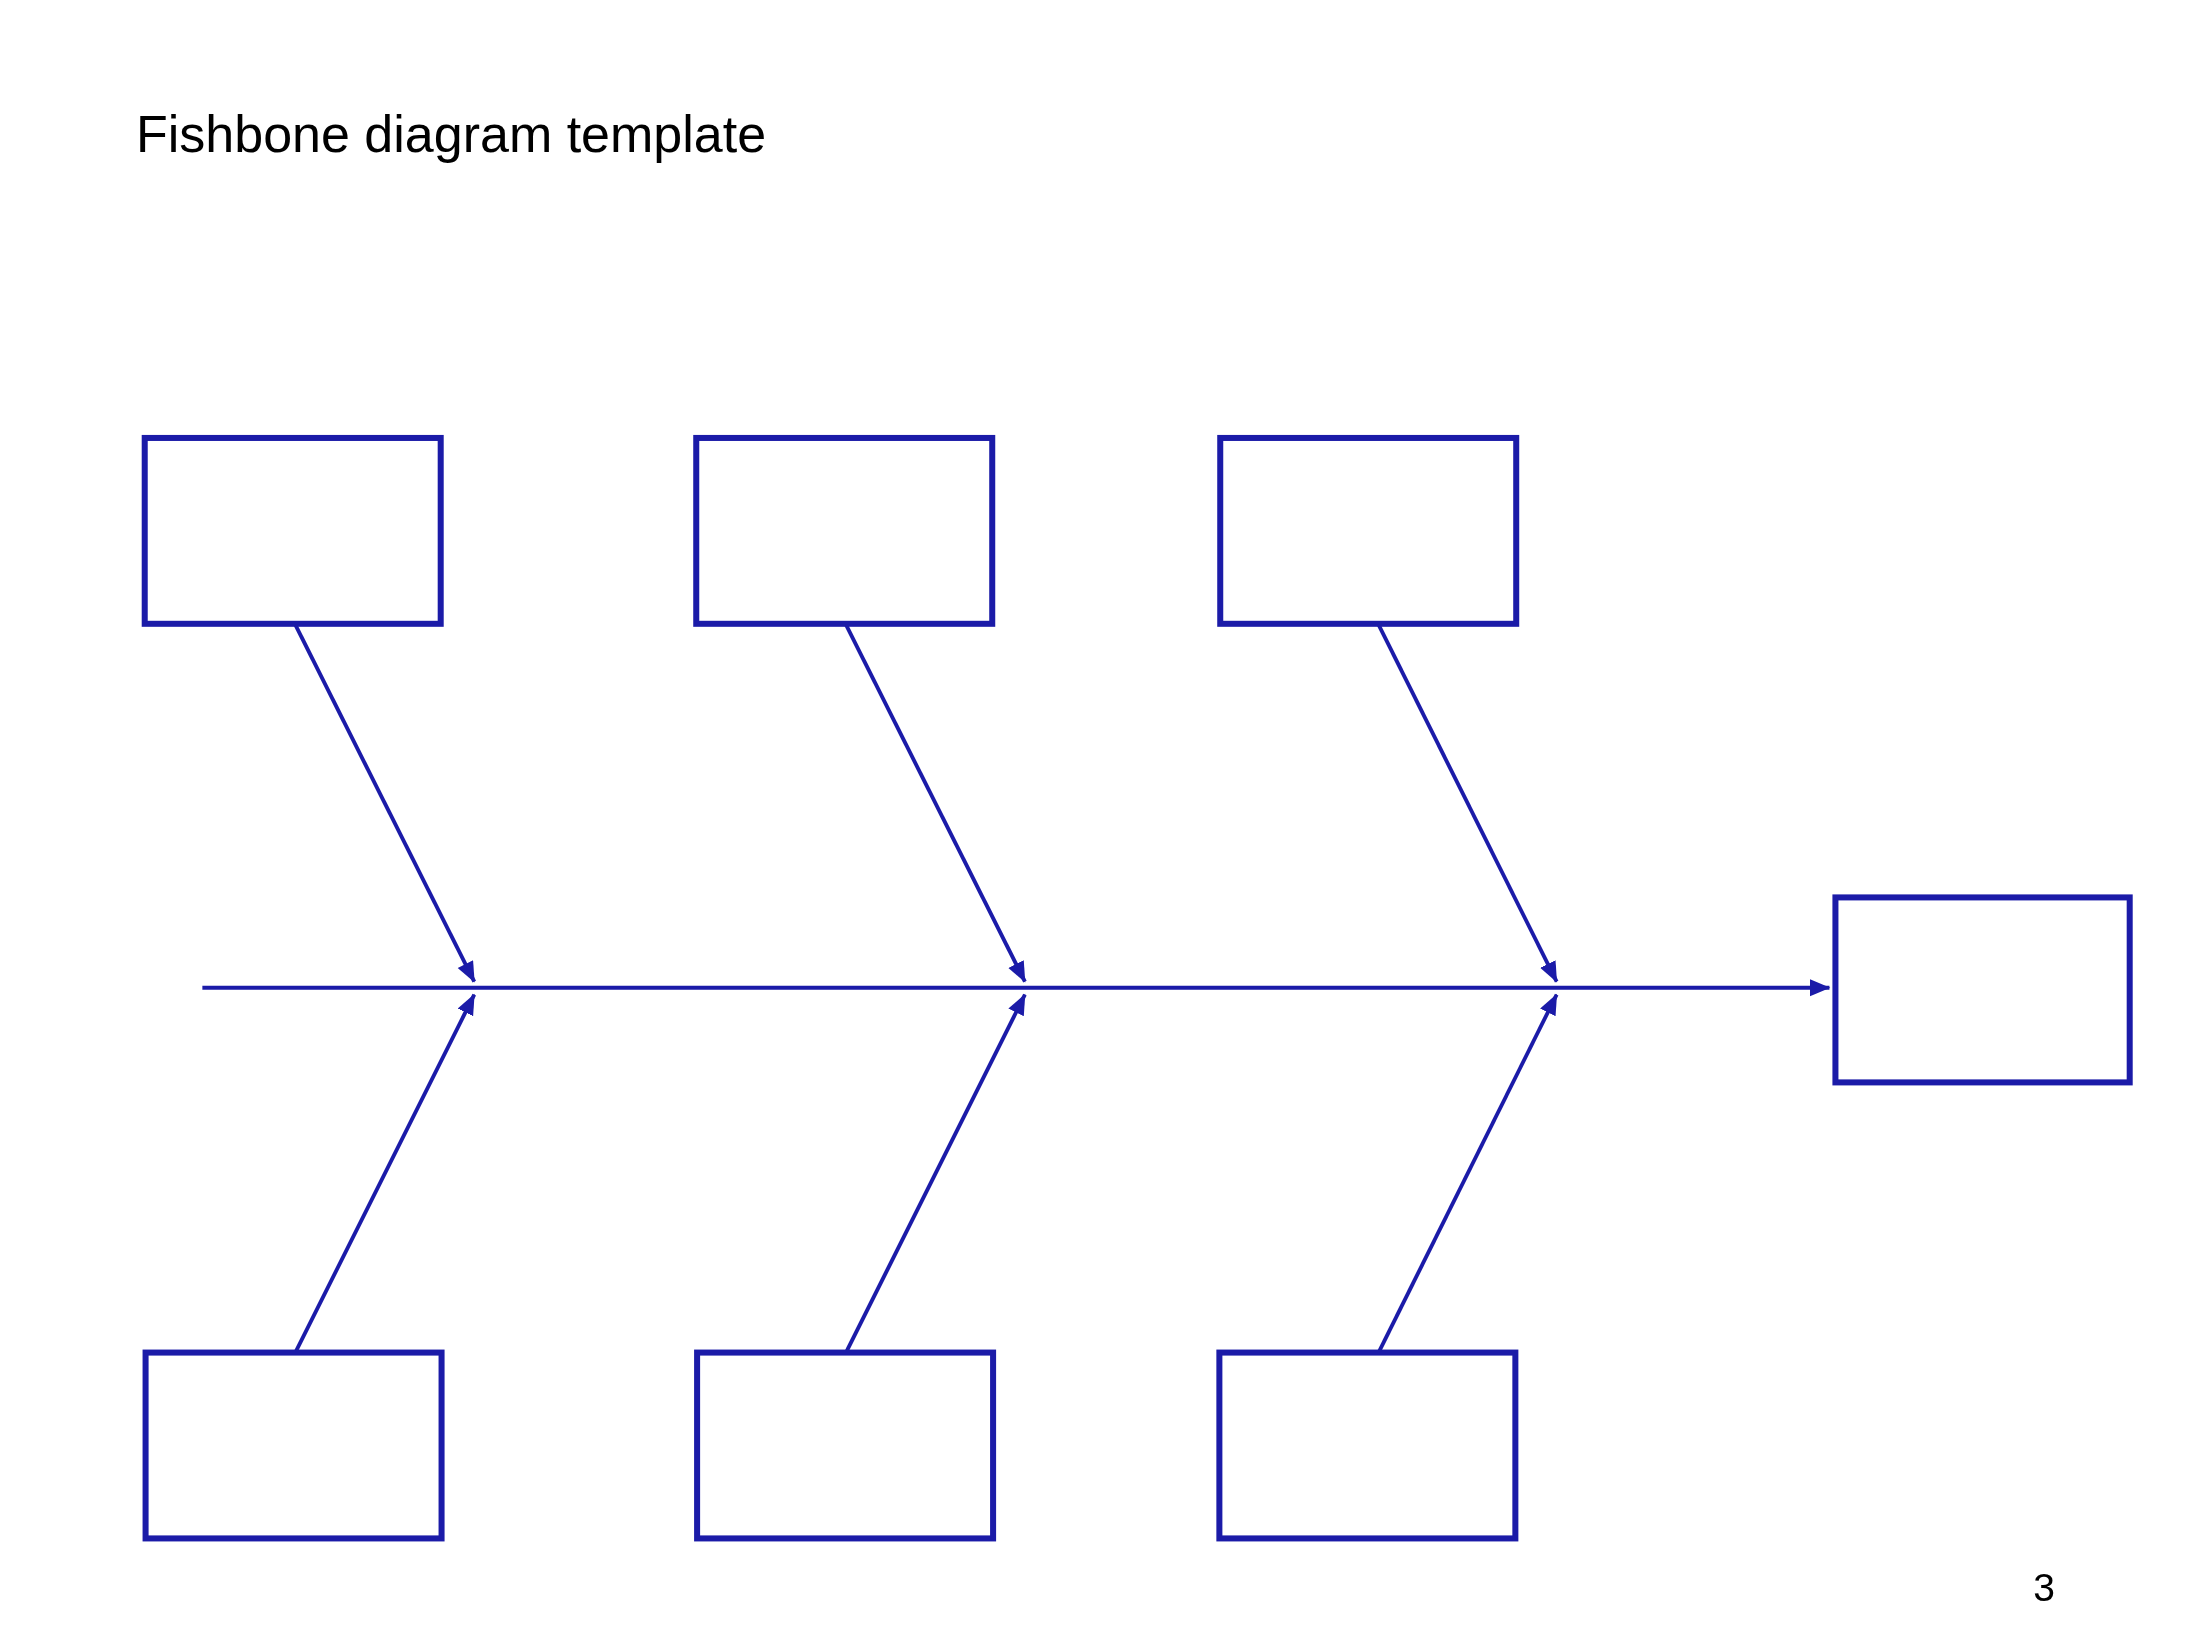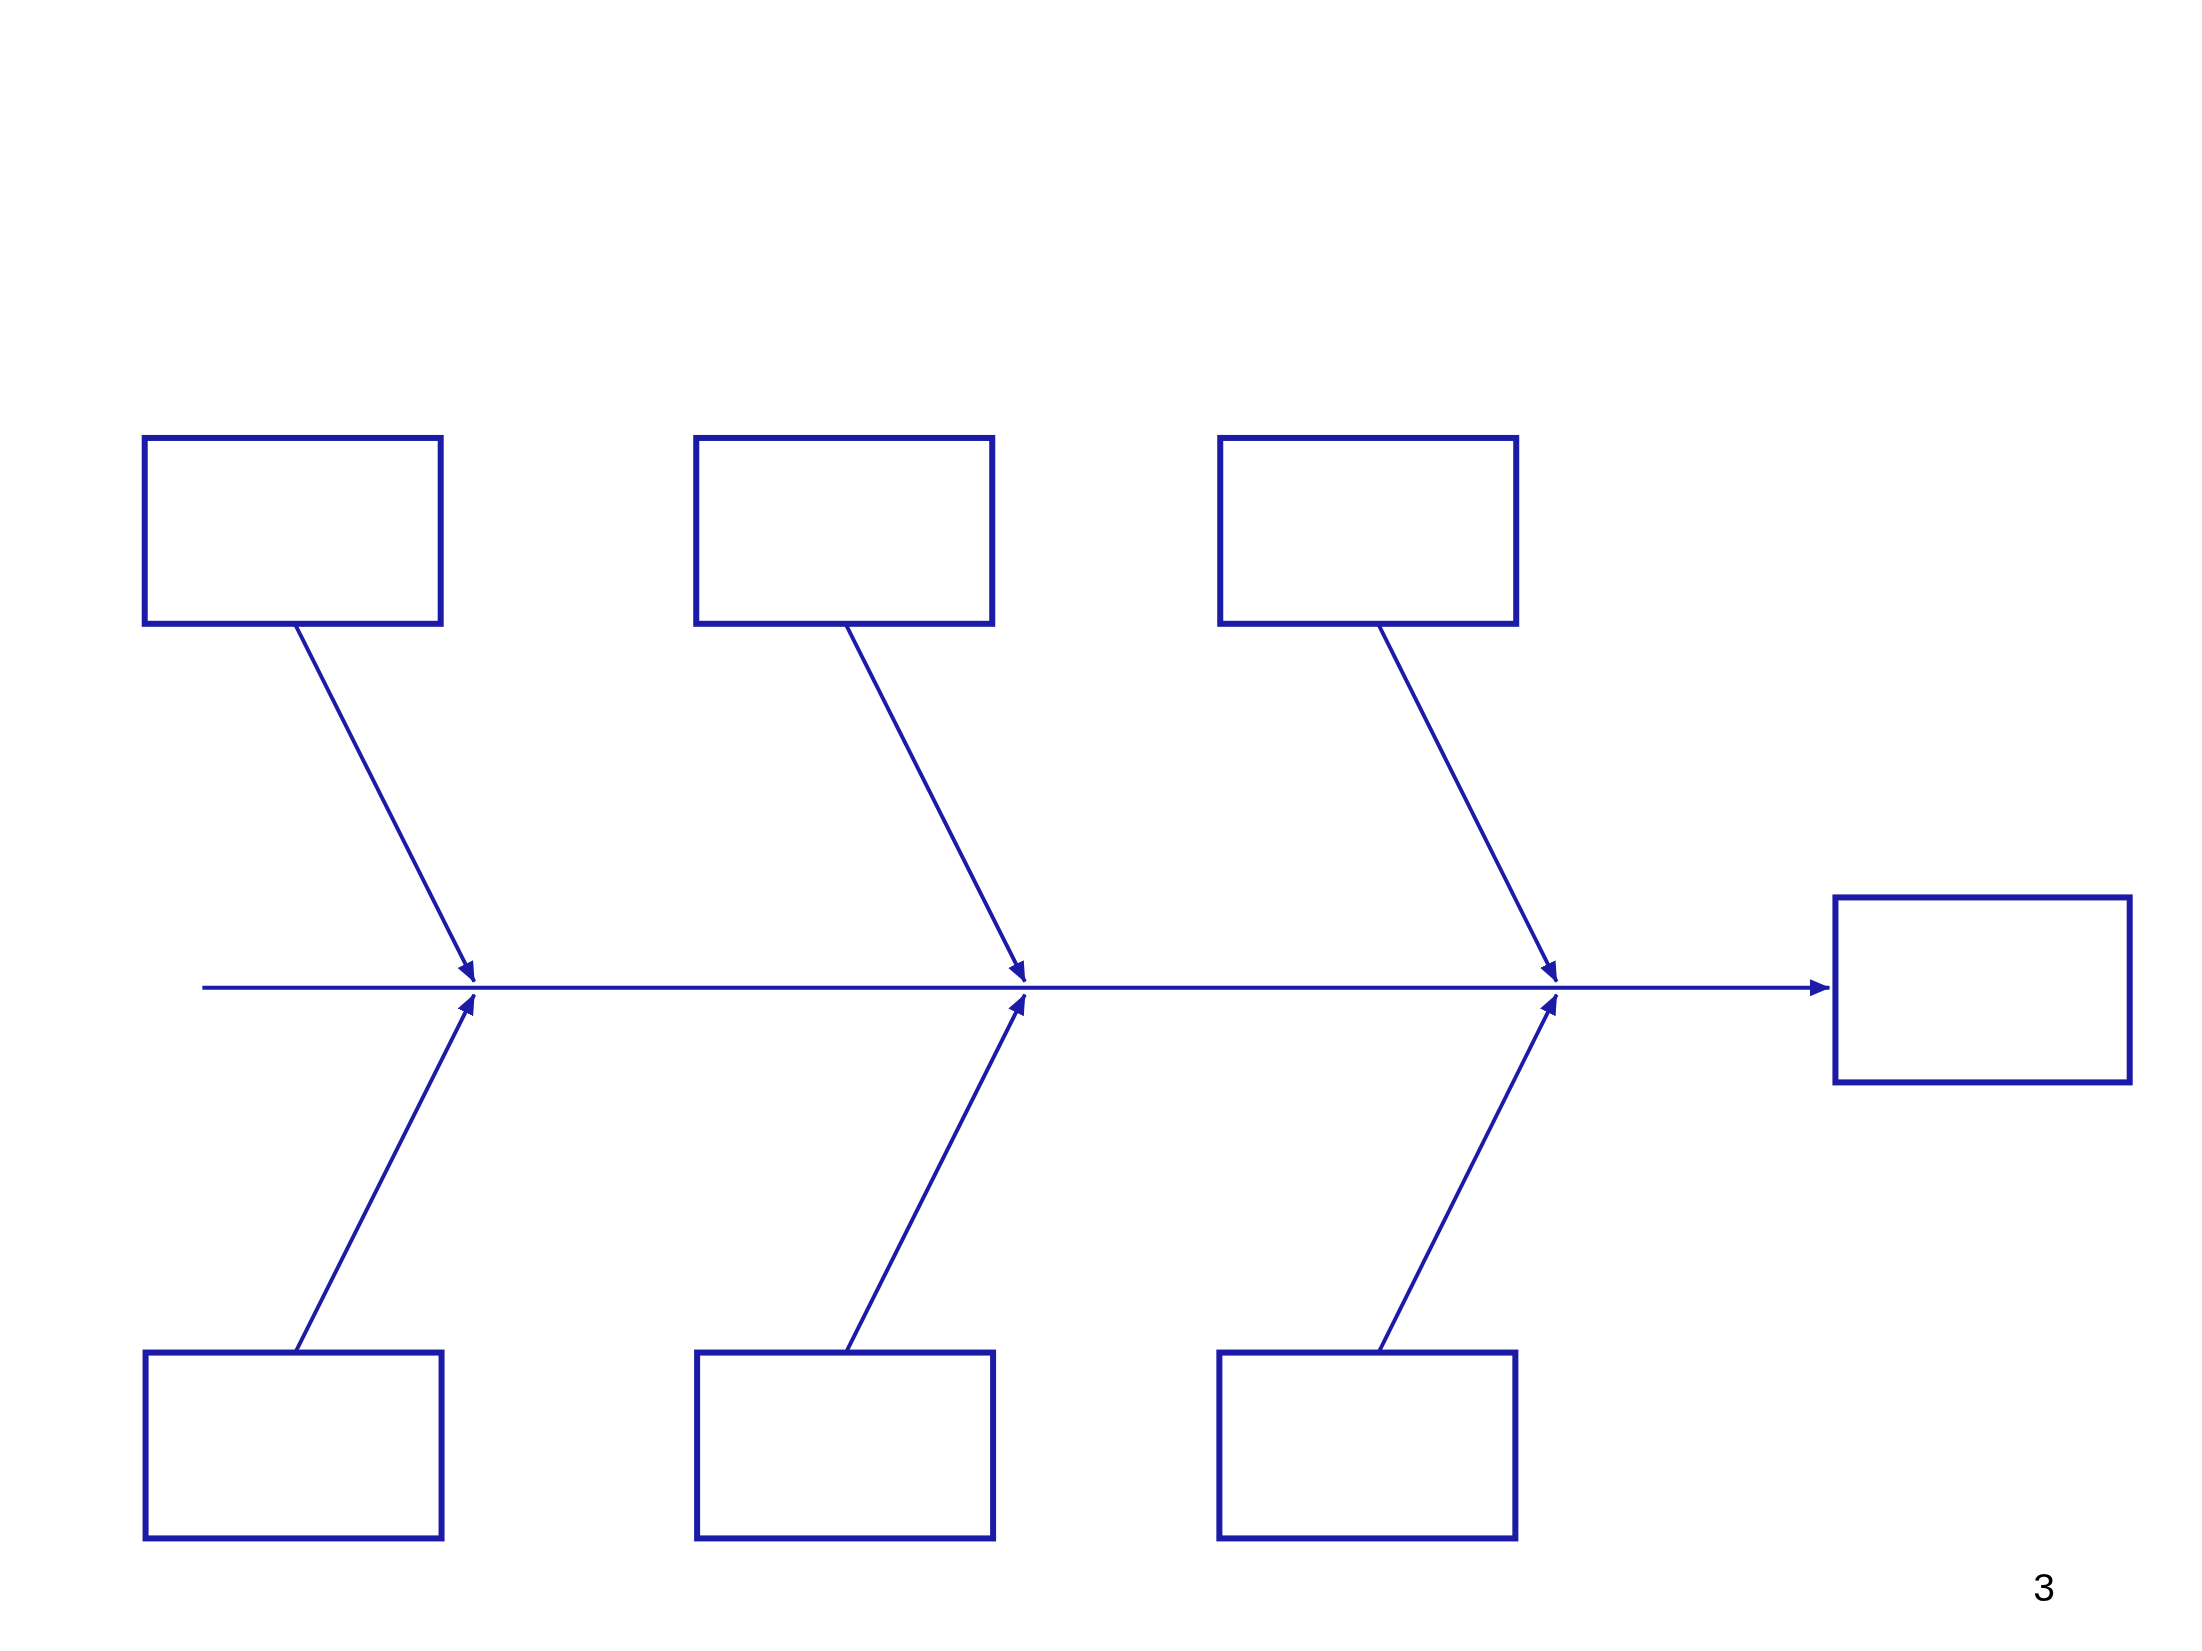--- a/index.html
+++ b/index.html
@@ -41,20 +41,21 @@
   }
   .shape-rect {
     fill: #ffffff;
   }
 </style>
 </head>
 <body style="background: rgb(255, 255, 255);">
 
 <div class="slide">
 
+  <div class="title">Fishbone diagram template</div>
 
   <svg class="diagram" width="2203" height="1652" viewBox="0 0 2560 1920">
 
     <defs>
       <marker id="arrowhead" markerUnits="userSpaceOnUse" markerWidth="26" markerHeight="22" refX="23" refY="10" orient="auto">
         <path d="M0,0 L24,10 L0,20 Z" fill="#1b1ba8" class="accent-fill"></path>
       </marker>
     </defs>
 
     <line x1="235" y1="1148" x2="2126" y2="1148" stroke="#1b1ba8" stroke-width="4.5" marker-end="url(#arrowhead)" class="accent-stroke"></line>

